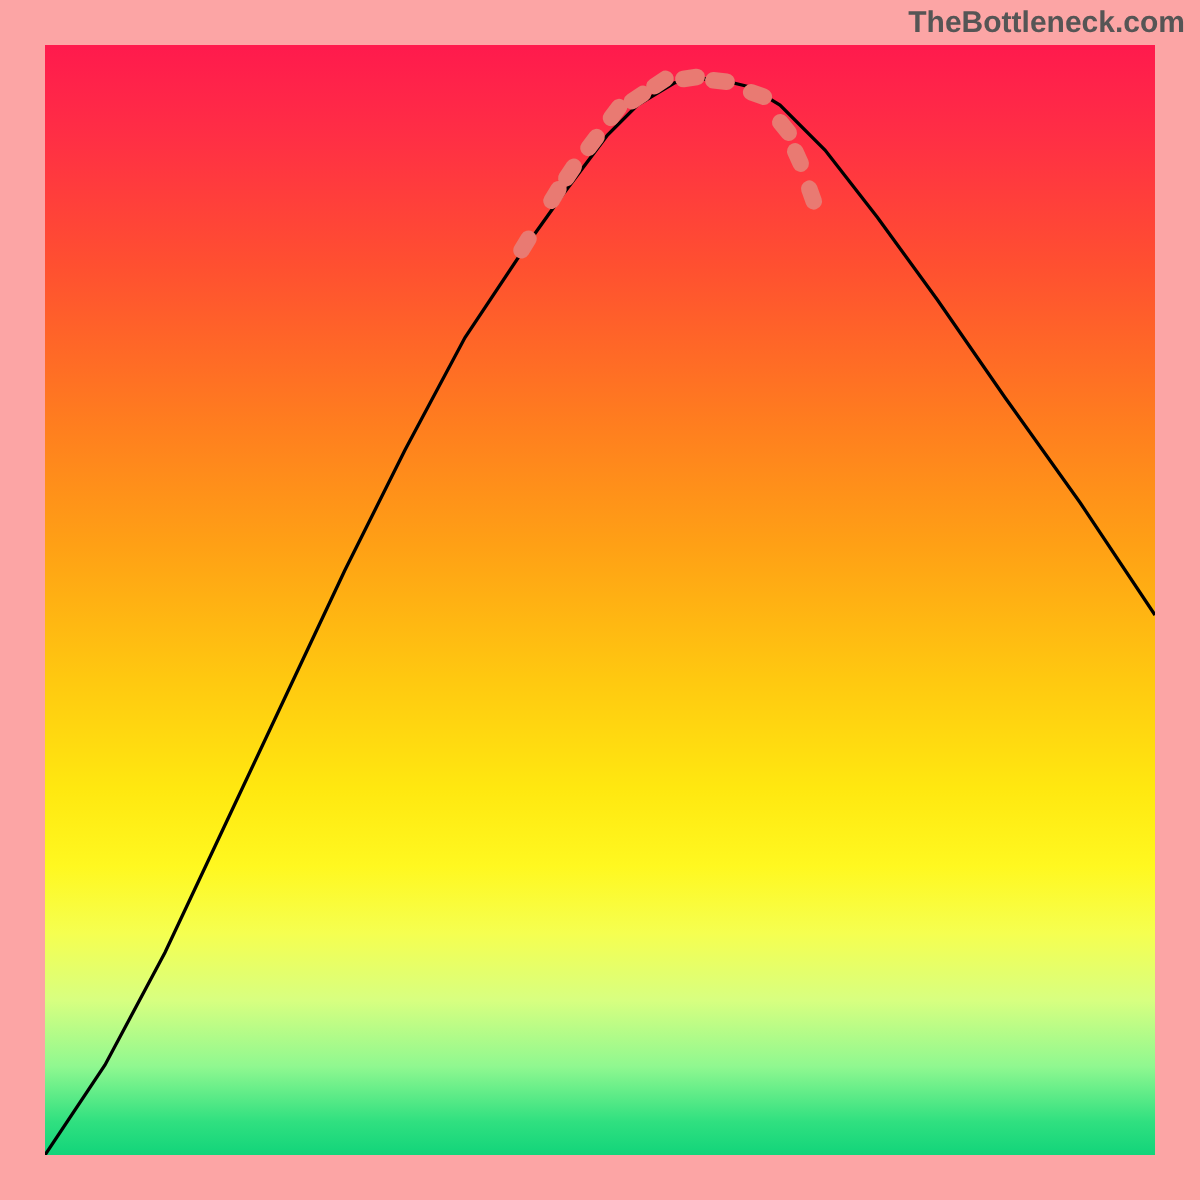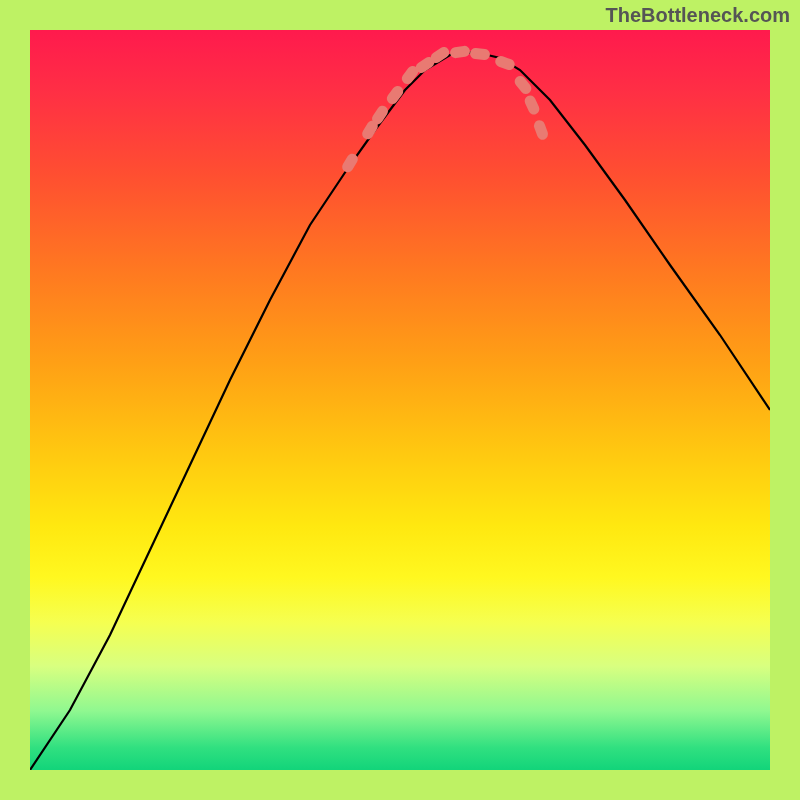--- a/index.html
+++ b/index.html
@@ -7,21 +7,21 @@
     padding: 0;
     width: 800px;
     height: 800px;
     background: #000;
     font-family: Arial, sans-serif;
     position: relative;
   }
   .outer-frame {
     width: 800px;
     height: 800px;
-    background: #bef264;
+    background: #fca5a5;
     position: relative;
   }
   .watermark {
     position: absolute;
     top: 4px;
     right: 10px;
     color: #555;
     font-size: 20px;
     font-weight: bold;
     z-index: 10;

